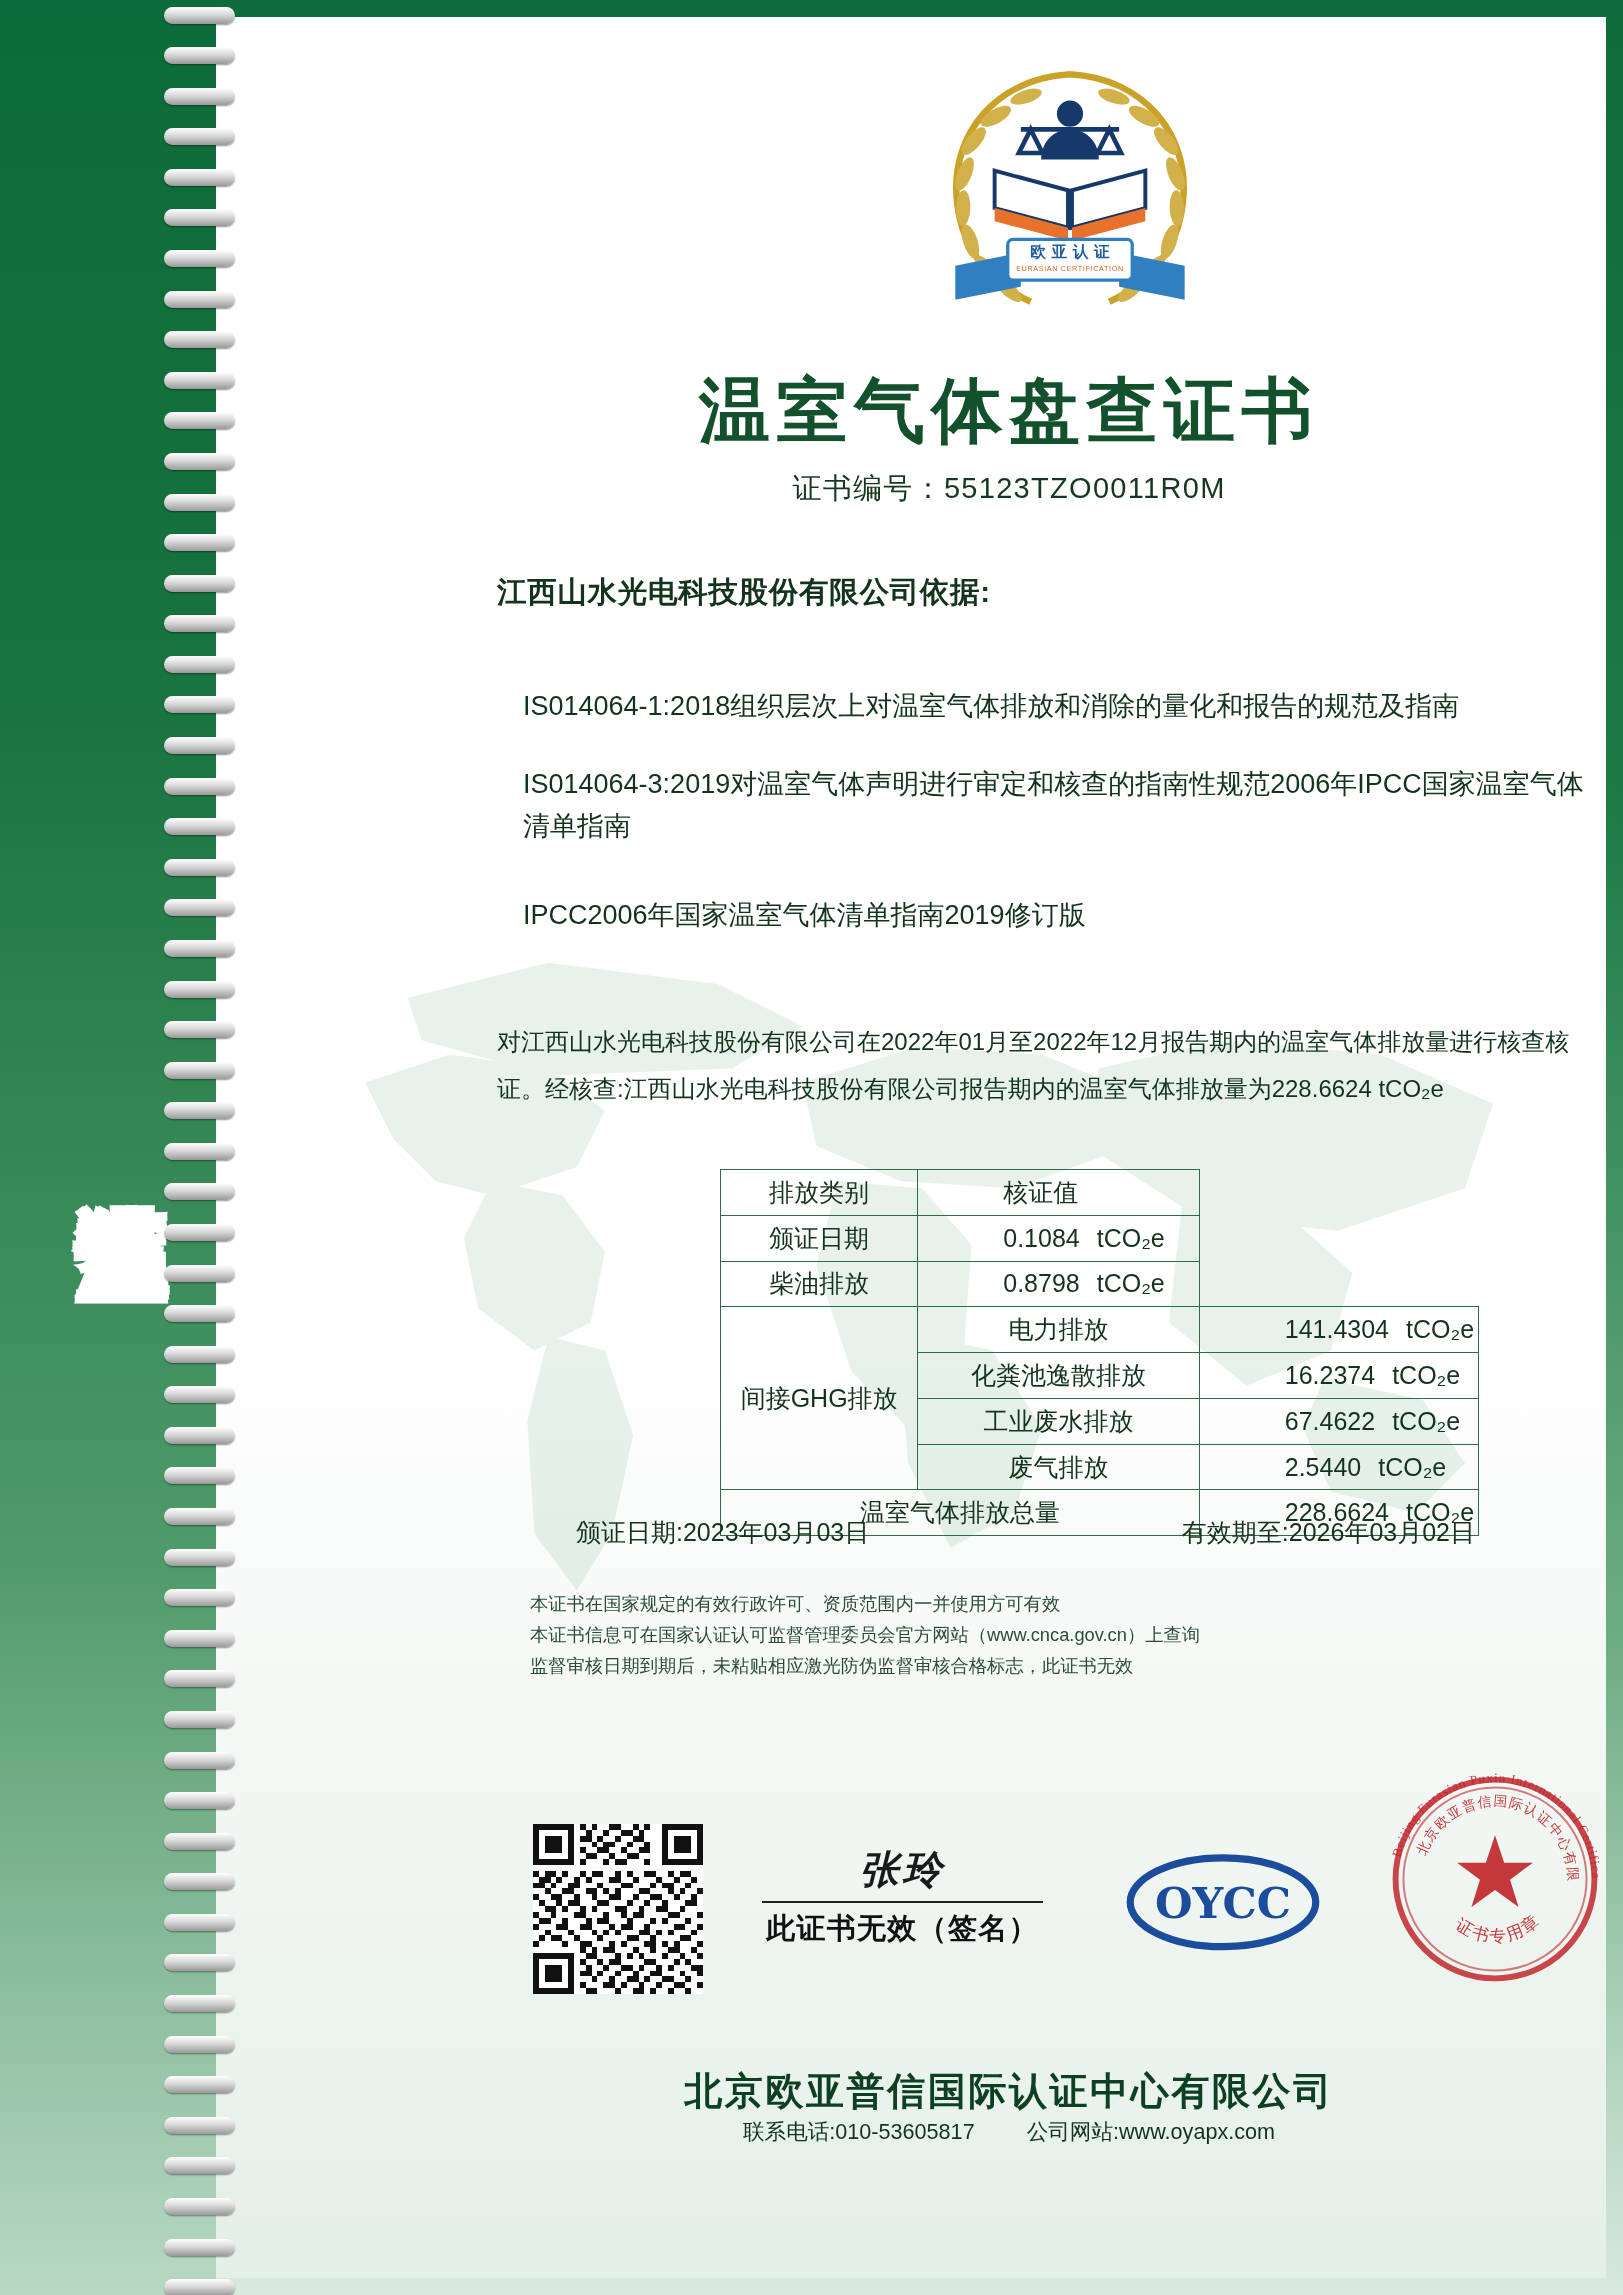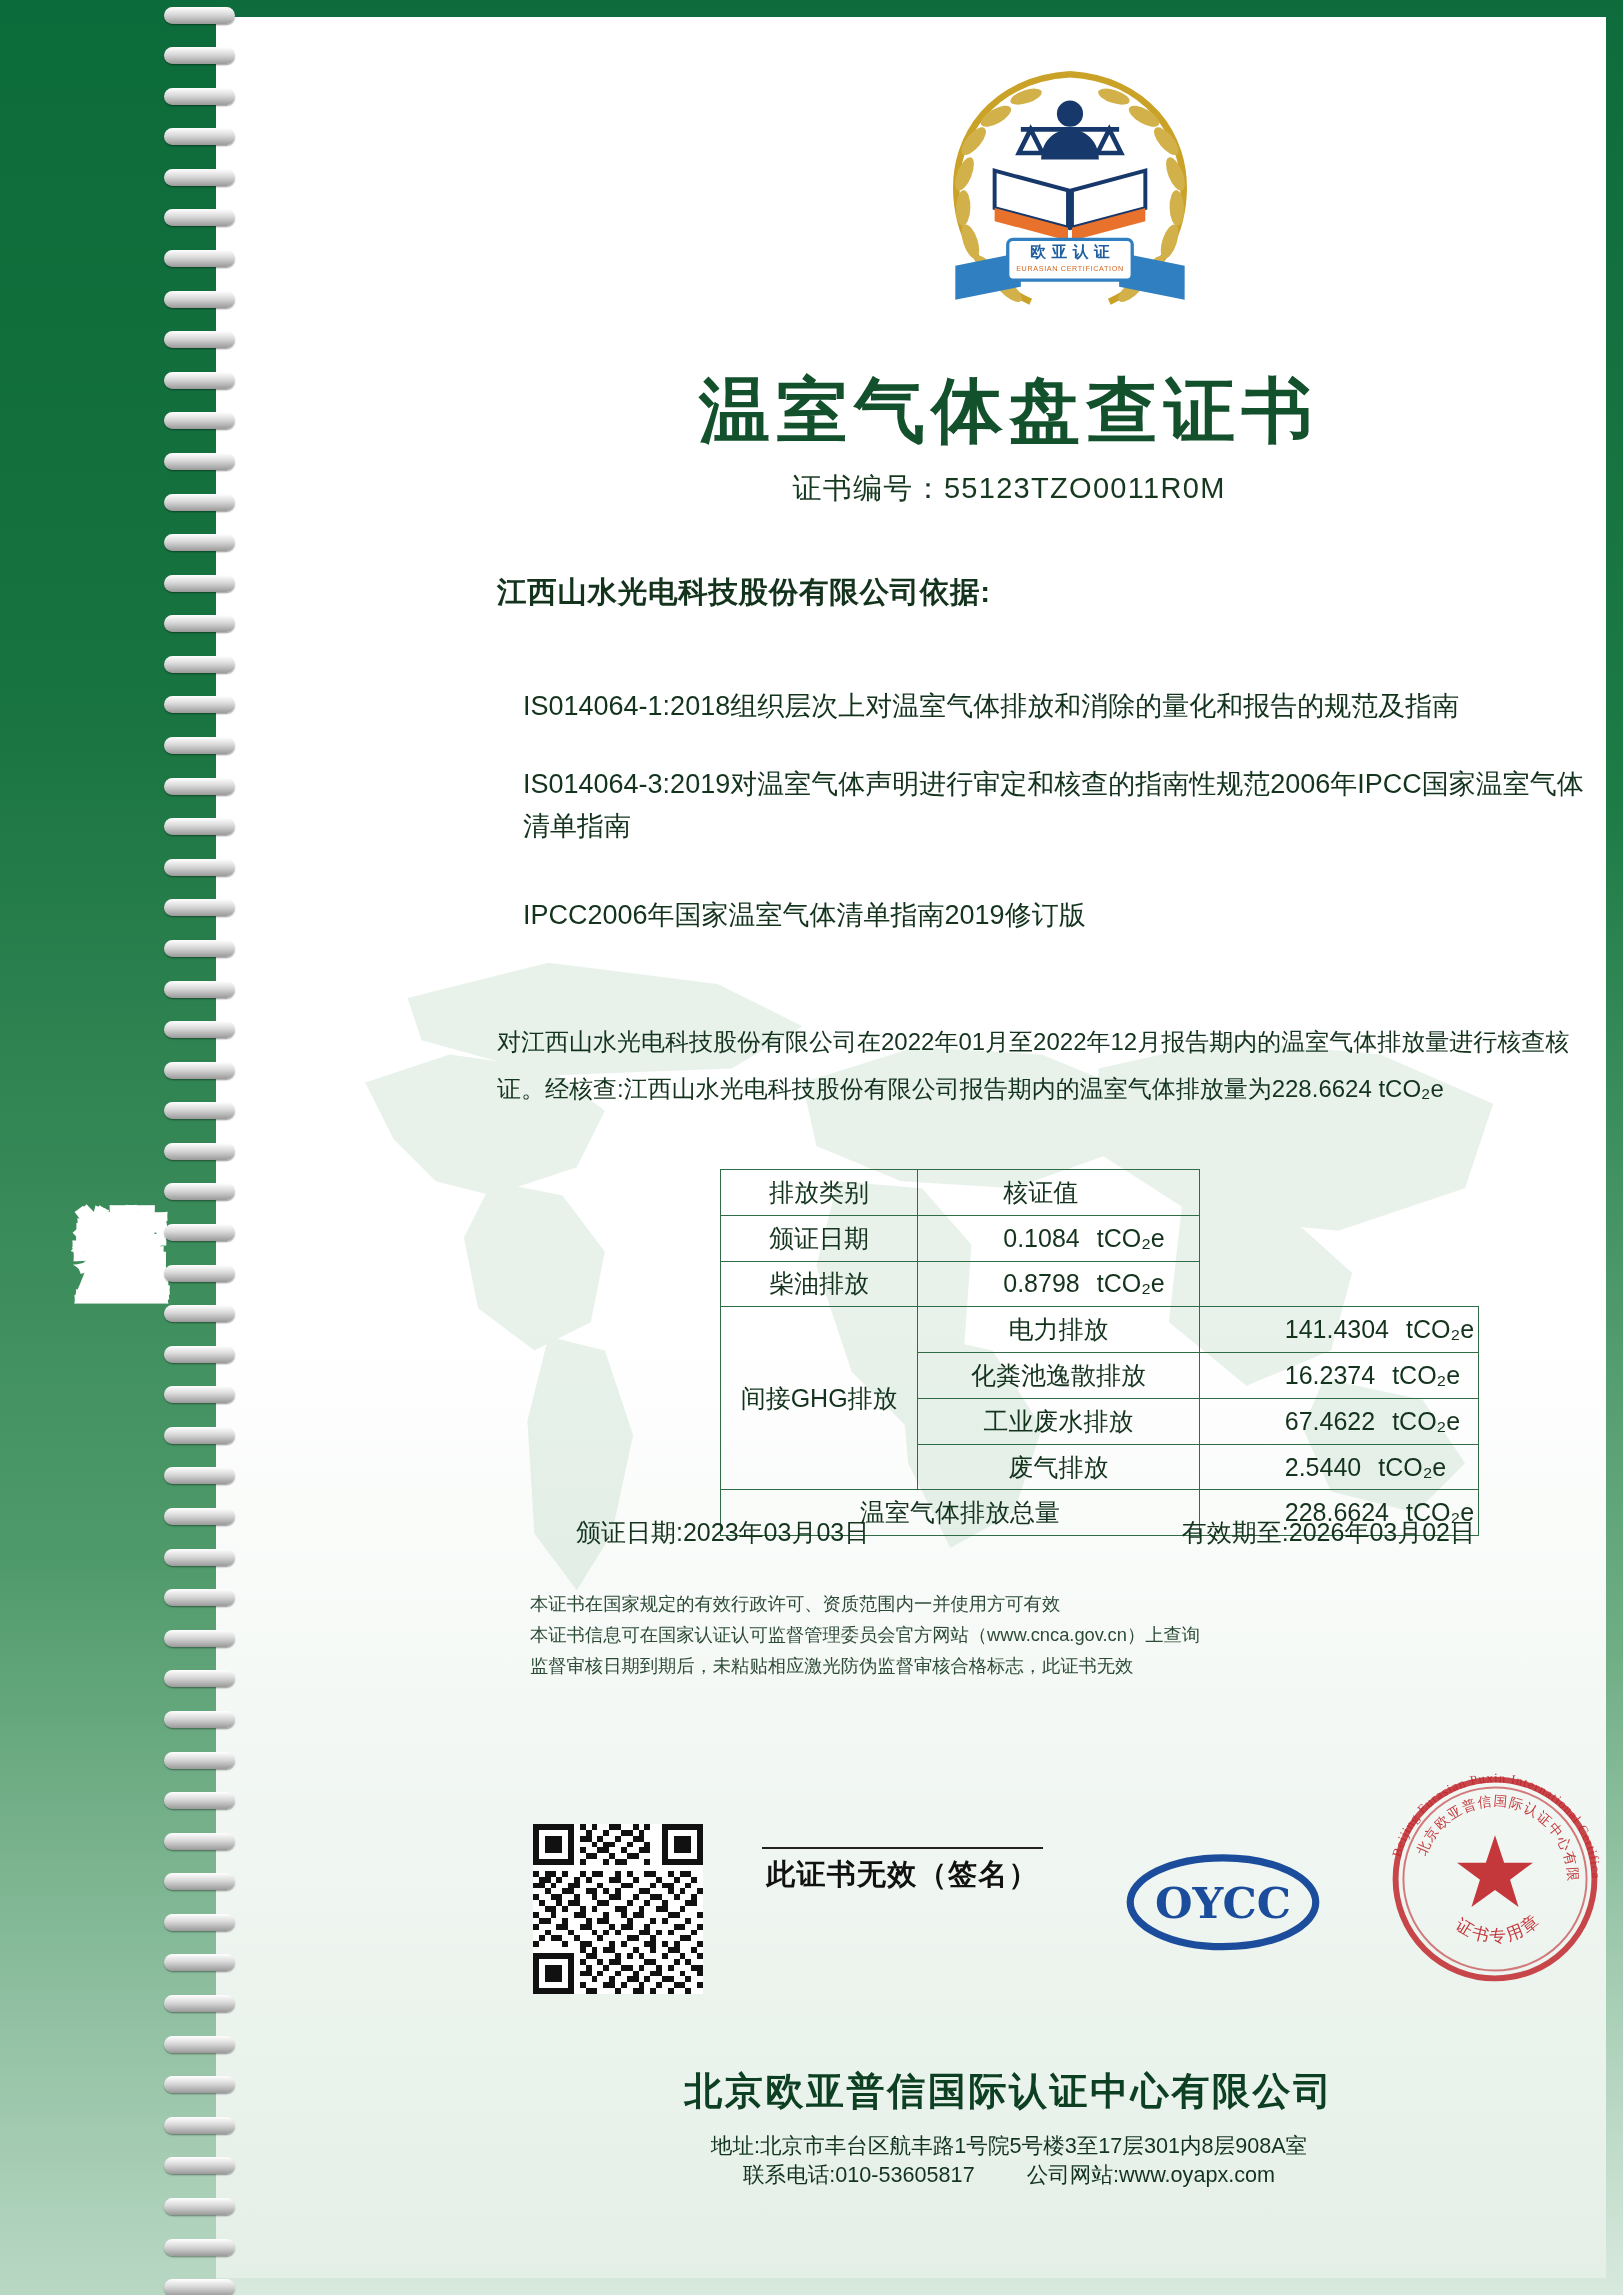--- a/index.html
+++ b/index.html
@@ -582,20 +582,21 @@
             <rect x="14" y="28" width="1" height="1"></rect>
             <rect x="17" y="28" width="2" height="1"></rect>
             <rect x="20" y="28" width="1" height="1"></rect>
             <rect x="23" y="28" width="1" height="1"></rect>
             <rect x="26" y="28" width="1" height="1"></rect>
         </g>
       </svg>
     </div>
 
     <div class="sign">
+      <div class="sign-hand">张玲</div>
       <div class="sign-rule"></div>
       <div class="sign-label">此证书无效（签名）</div>
     </div>
 
     <div class="oycc">
       <svg viewBox="0 0 300 160" xmlns="http://www.w3.org/2000/svg">
         <ellipse cx="150" cy="80" rx="142" ry="68" fill="none" stroke="#1c4d9c" stroke-width="11"></ellipse>
         <text x="150" y="104" text-anchor="middle" font-family="DejaVu Serif, serif" font-weight="bold" font-size="66" fill="#1c4d9c">OYCC</text>
       </svg>
     </div>
@@ -619,21 +620,20 @@
           <polygon points="185,118 199,160 243,160 208,186 221,228 185,202 149,228 162,186 127,160 171,160"></polygon>
         </g>
         <text font-family="DejaVu Serif, serif" font-size="26" fill="#c0272d" opacity="0.92" letter-spacing="3">
           <textPath href="#arcBottom" startOffset="28%">证书专用章</textPath>
         </text>
       </svg>
     </div>
 
     <div class="footer">
       <div class="org">北京欧亚普信国际认证中心有限公司</div>
-      <div class="addr">地址:北京市丰台区航丰路1号院5号楼3至17层301内8层908A室</div>
       <div class="contact">
         <span>联系电话:</span><span>010-53605817</span><span class="gap"></span><span>公司网站:</span><span>www.oyapx.com</span>
       </div>
     </div>
   </div>
 
   <div class="spine">
     <div class="spine-title">温室气体盘查证书</div>
   </div>
   <div class="spiral">

